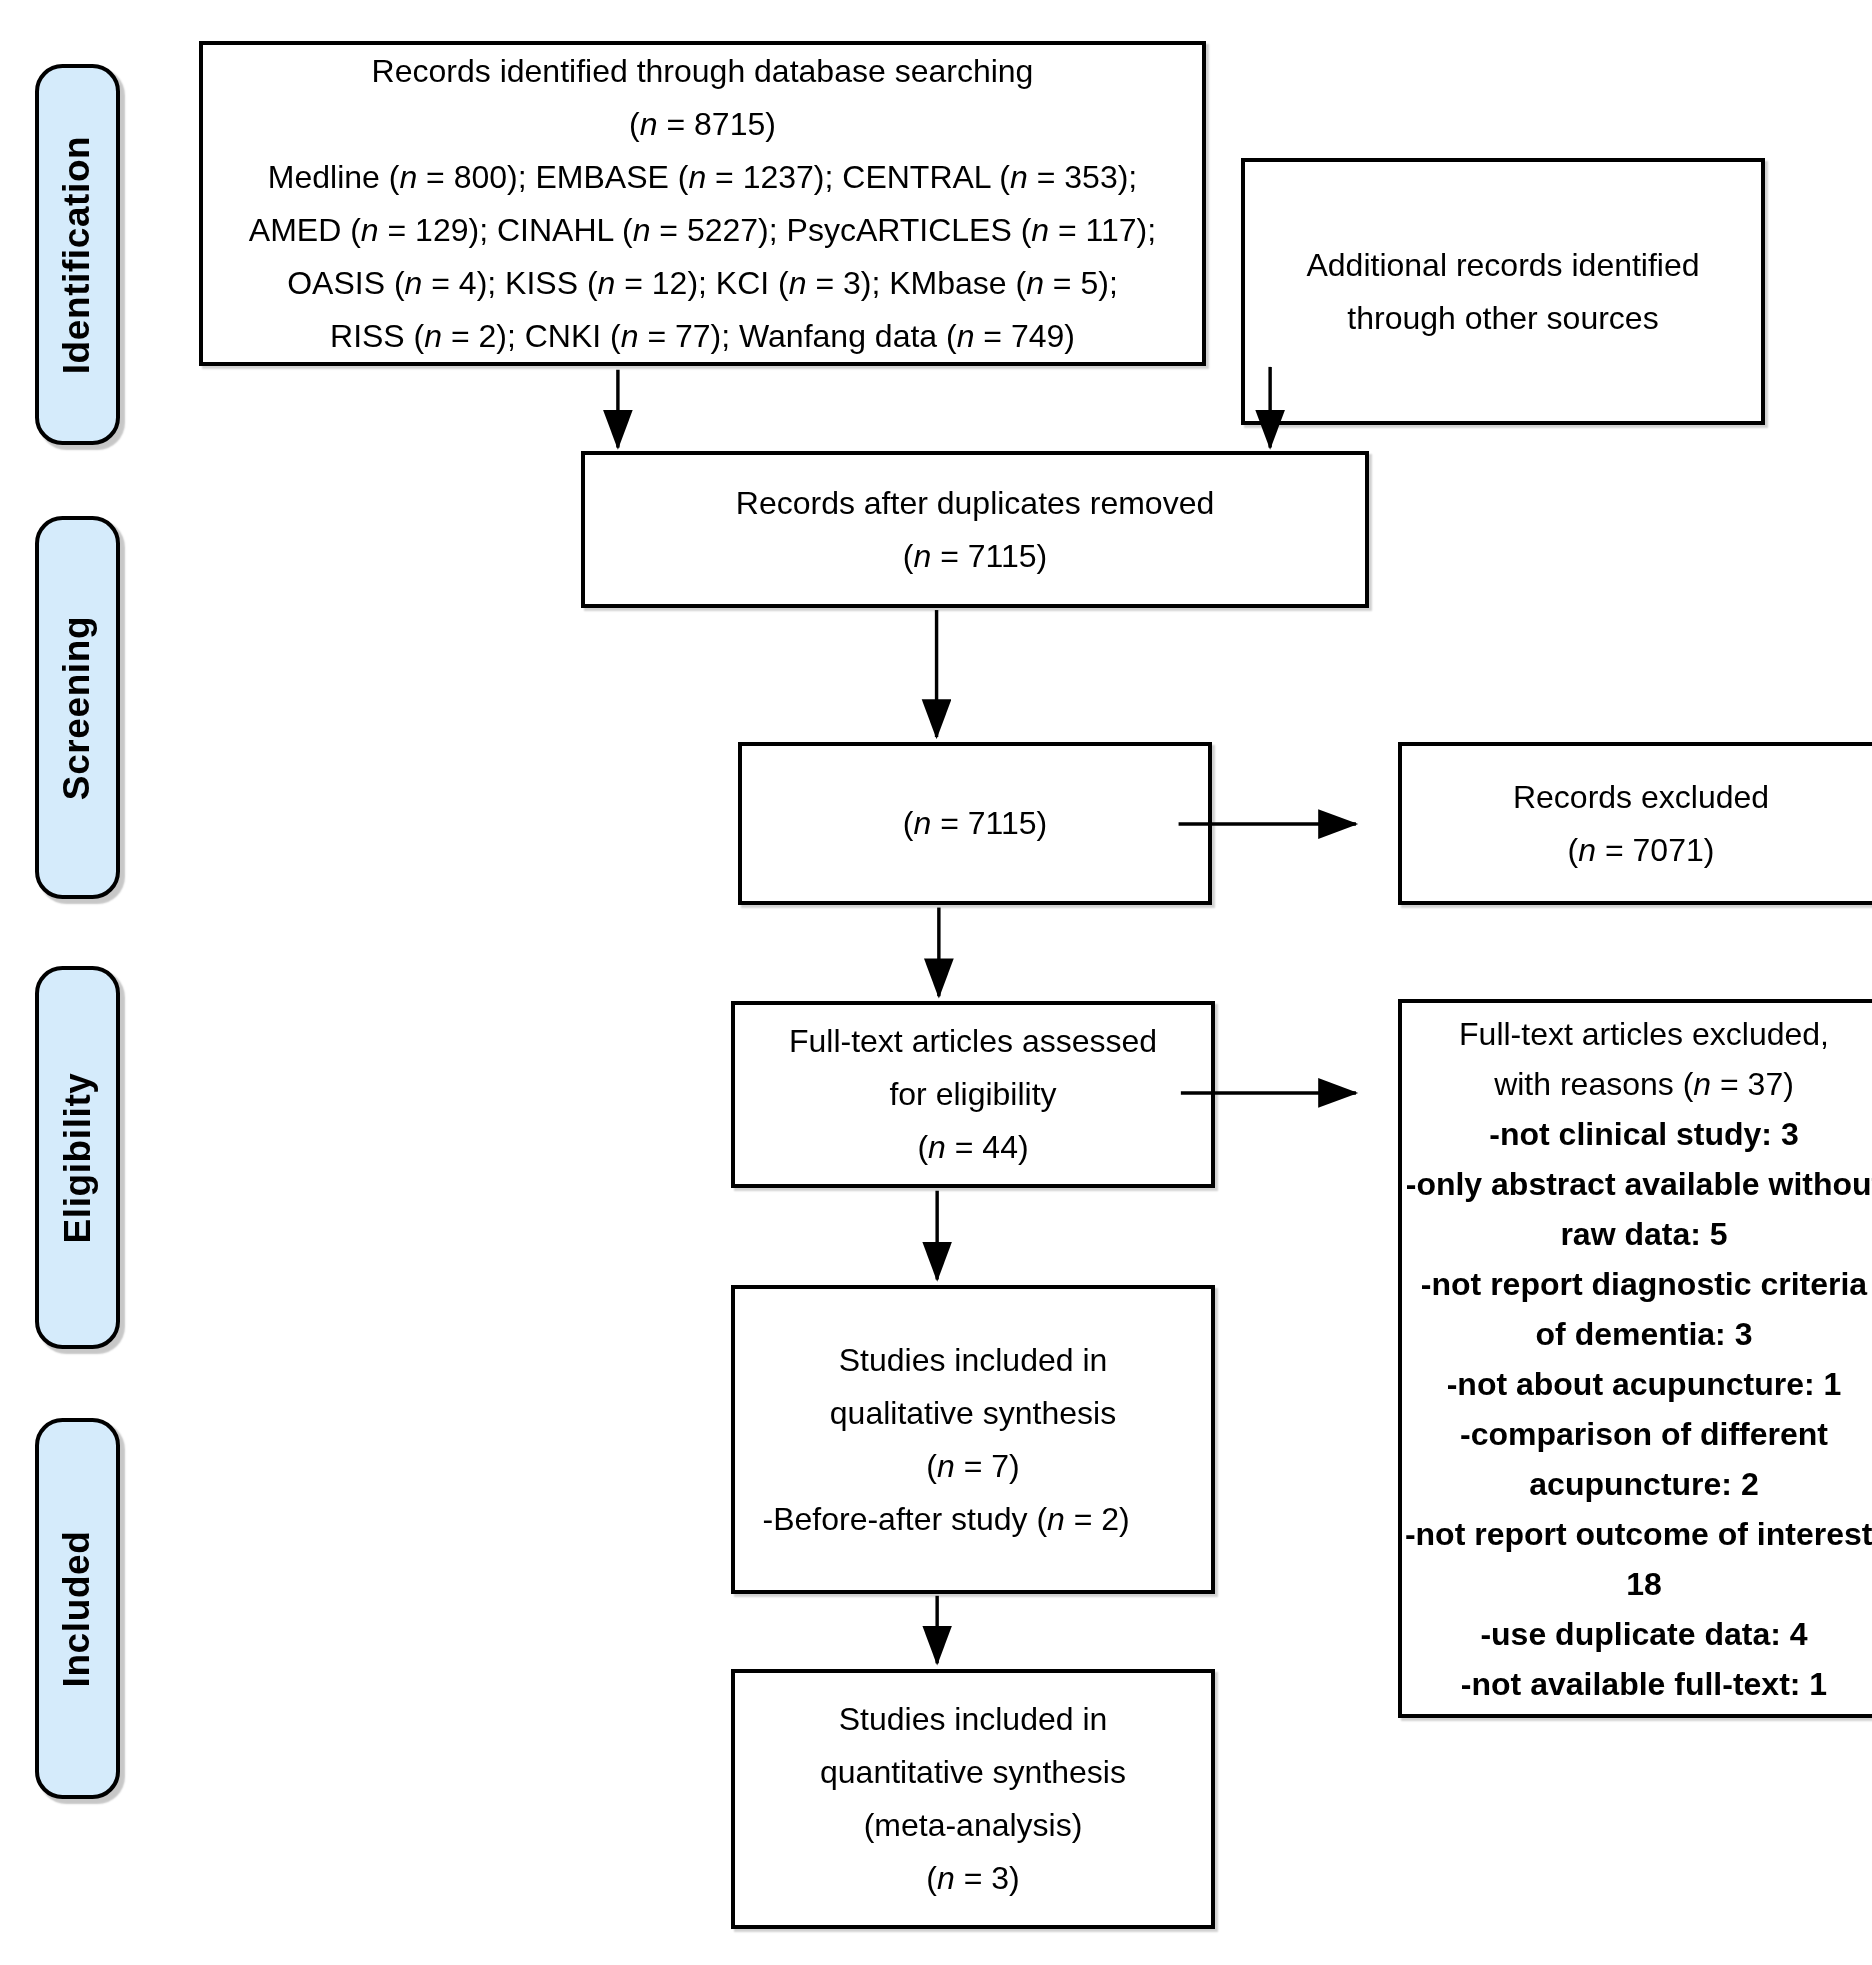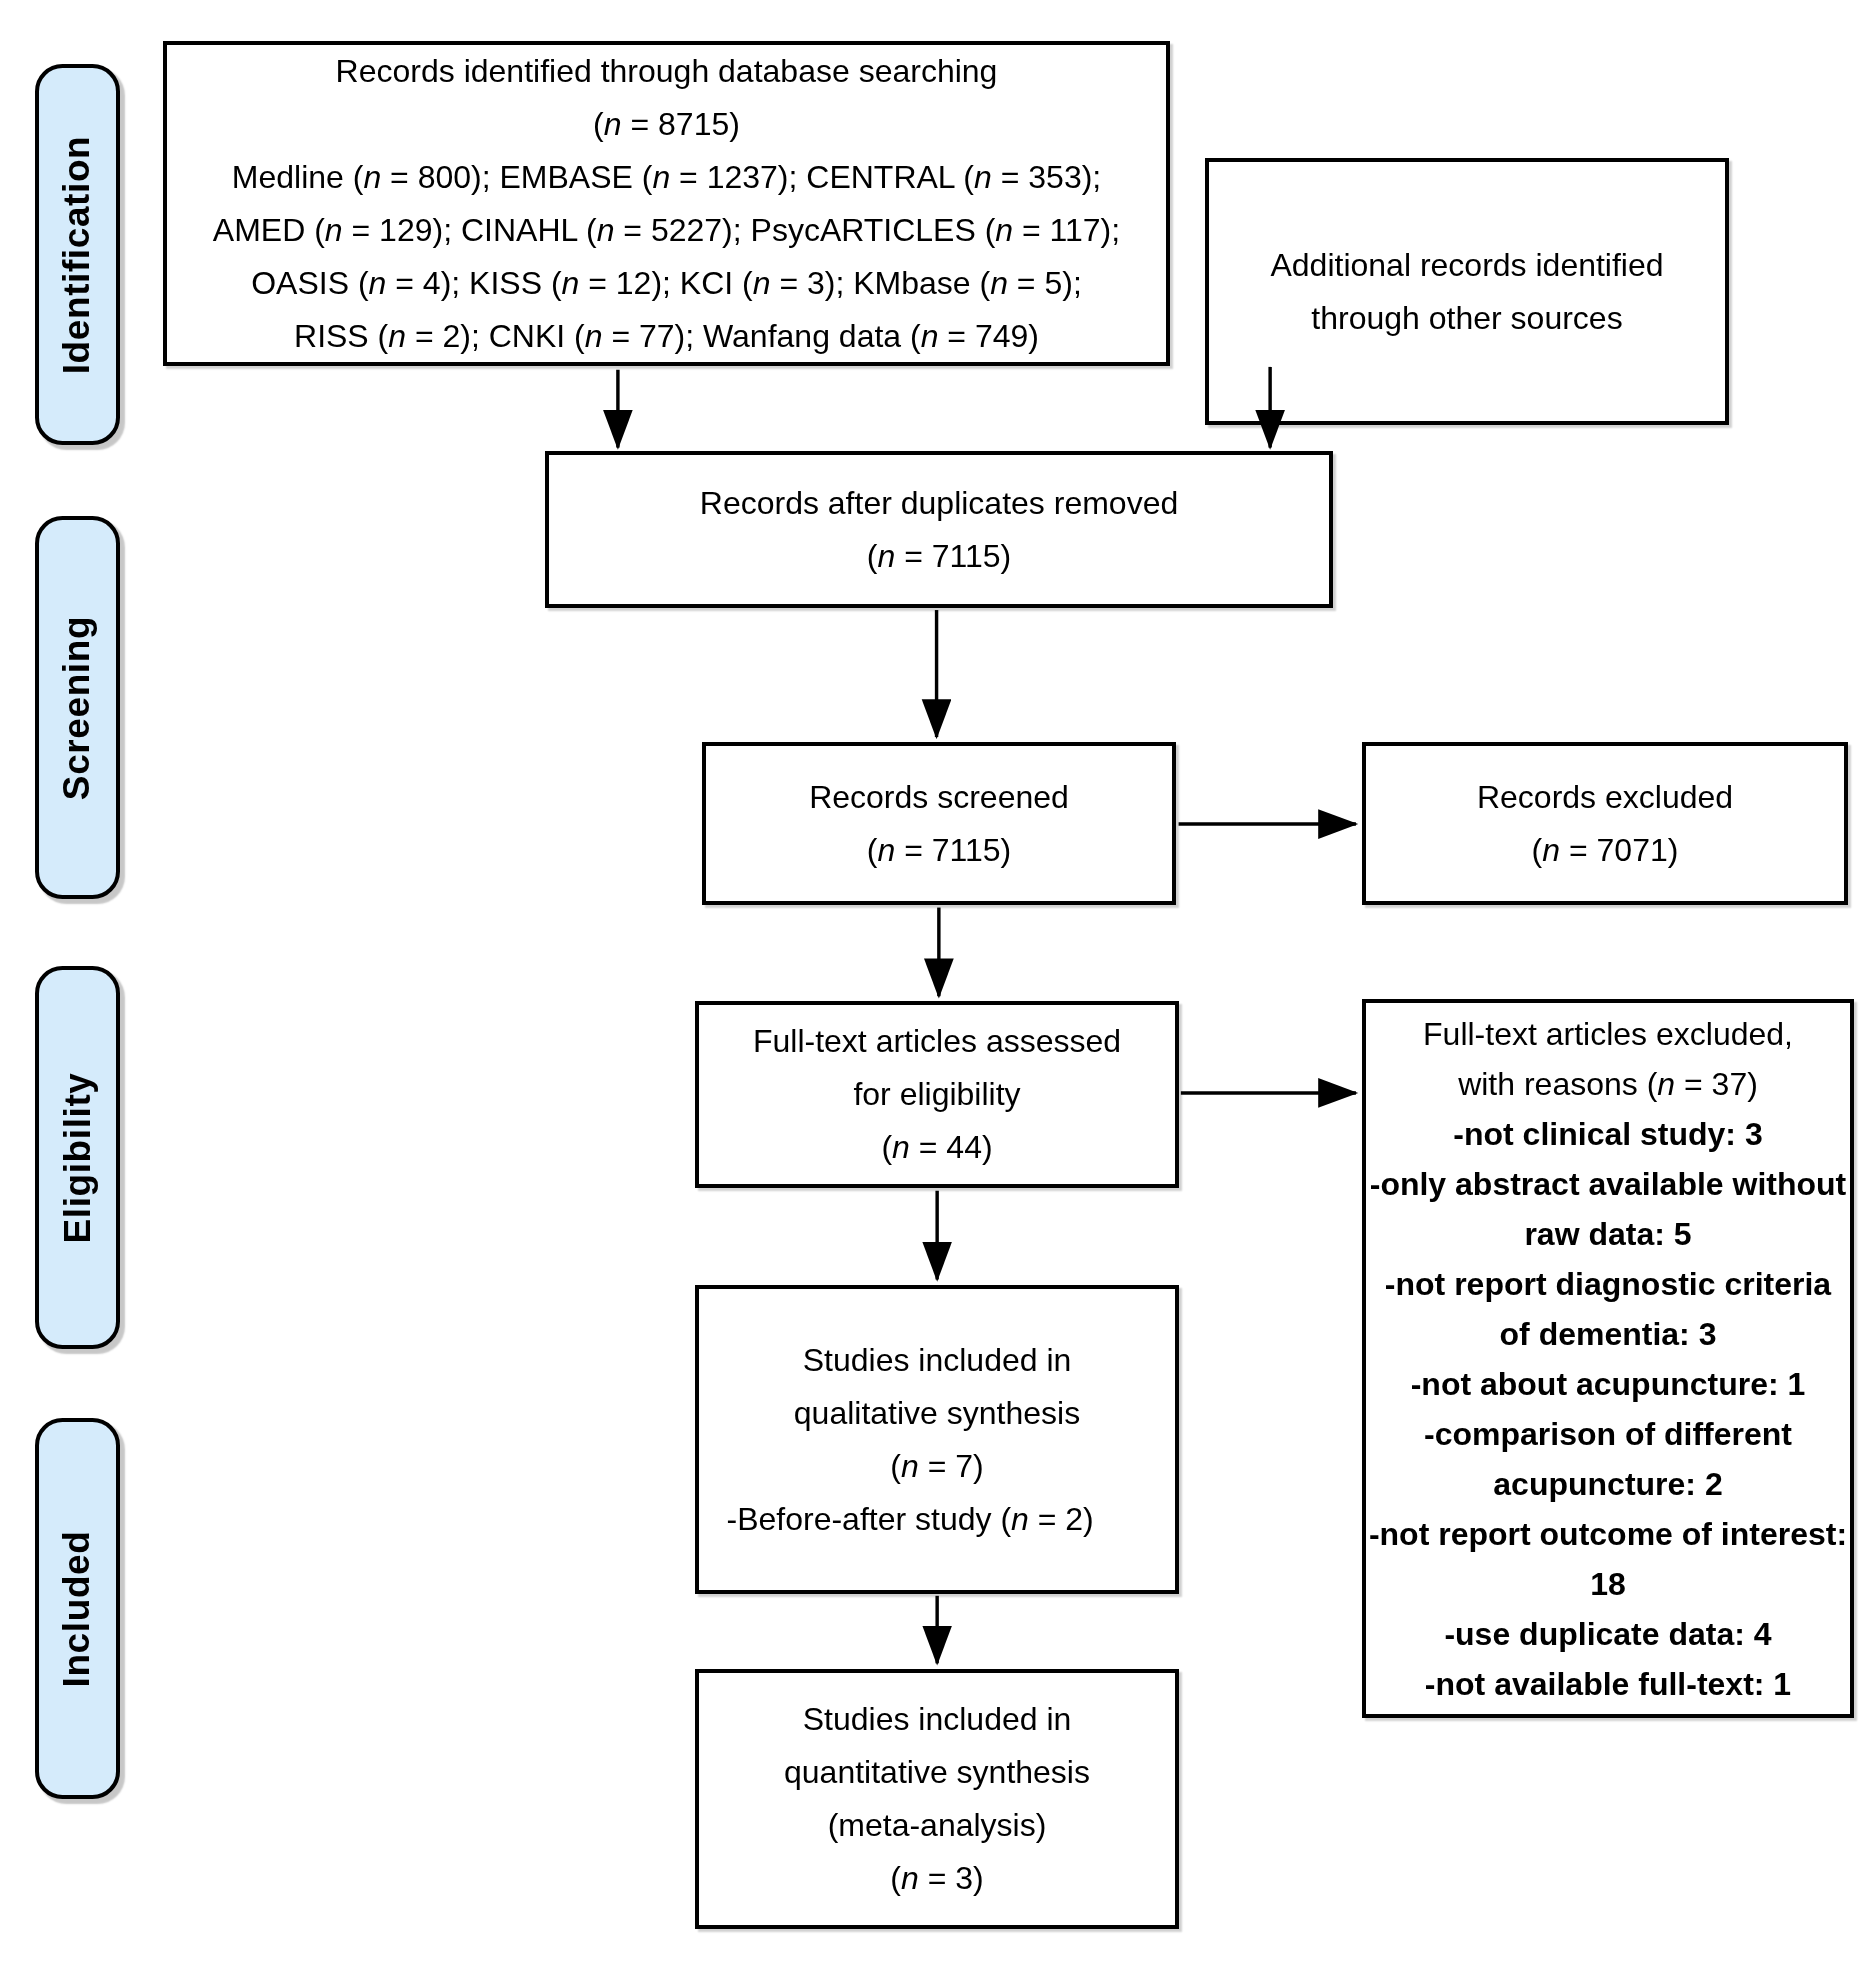--- a/index.html
+++ b/index.html
@@ -27,20 +27,21 @@
     font-size:37px;
     letter-spacing:0.6px;
   }
   
   .box{
     position:absolute;background:#ffffff;border:4px solid #000;
     box-sizing:border-box;
     display:flex;flex-direction:column;justify-content:center;
     font-size:32px;line-height:53px;text-align:center;
     box-shadow:3.4px 3.4px 1.7px rgba(0,0,0,0.18);
+    margin-left:36px;
   }
   .box .ln{white-space:nowrap;}
   .box .wrap .ln{white-space:normal;}
   .leftlines{text-align:left;}
   #b1{left:163px;top:41px;width:1007px;height:325px;border-width:4.6px;}
   #b2{left:1205px;top:158px;width:524px;height:267px;}
   #b3{left:545px;top:451px;width:788px;height:157px;}
   #b4{left:702px;top:742px;width:474px;height:163px;}
   #b5{left:1362px;top:742px;width:486px;height:163px;}
   #b6{left:695px;top:1001px;width:484px;height:187px;}
@@ -91,21 +92,20 @@
 
   <div class="box" id="b3">
     <div>
         <div class="ln">Records after duplicates removed</div>
         <div class="ln">(<i>n</i> = 7115)</div>
       </div>
   </div>
 
   <div class="box" id="b4">
     <div>
-        <div class="ln">Records screened</div>
         <div class="ln">(<i>n</i> = 7115)</div>
       </div>
   </div>
 
   <div class="box" id="b5">
     <div>
         <div class="ln">Records excluded</div>
         <div class="ln">(<i>n</i> = 7071)</div>
       </div>
   </div>

